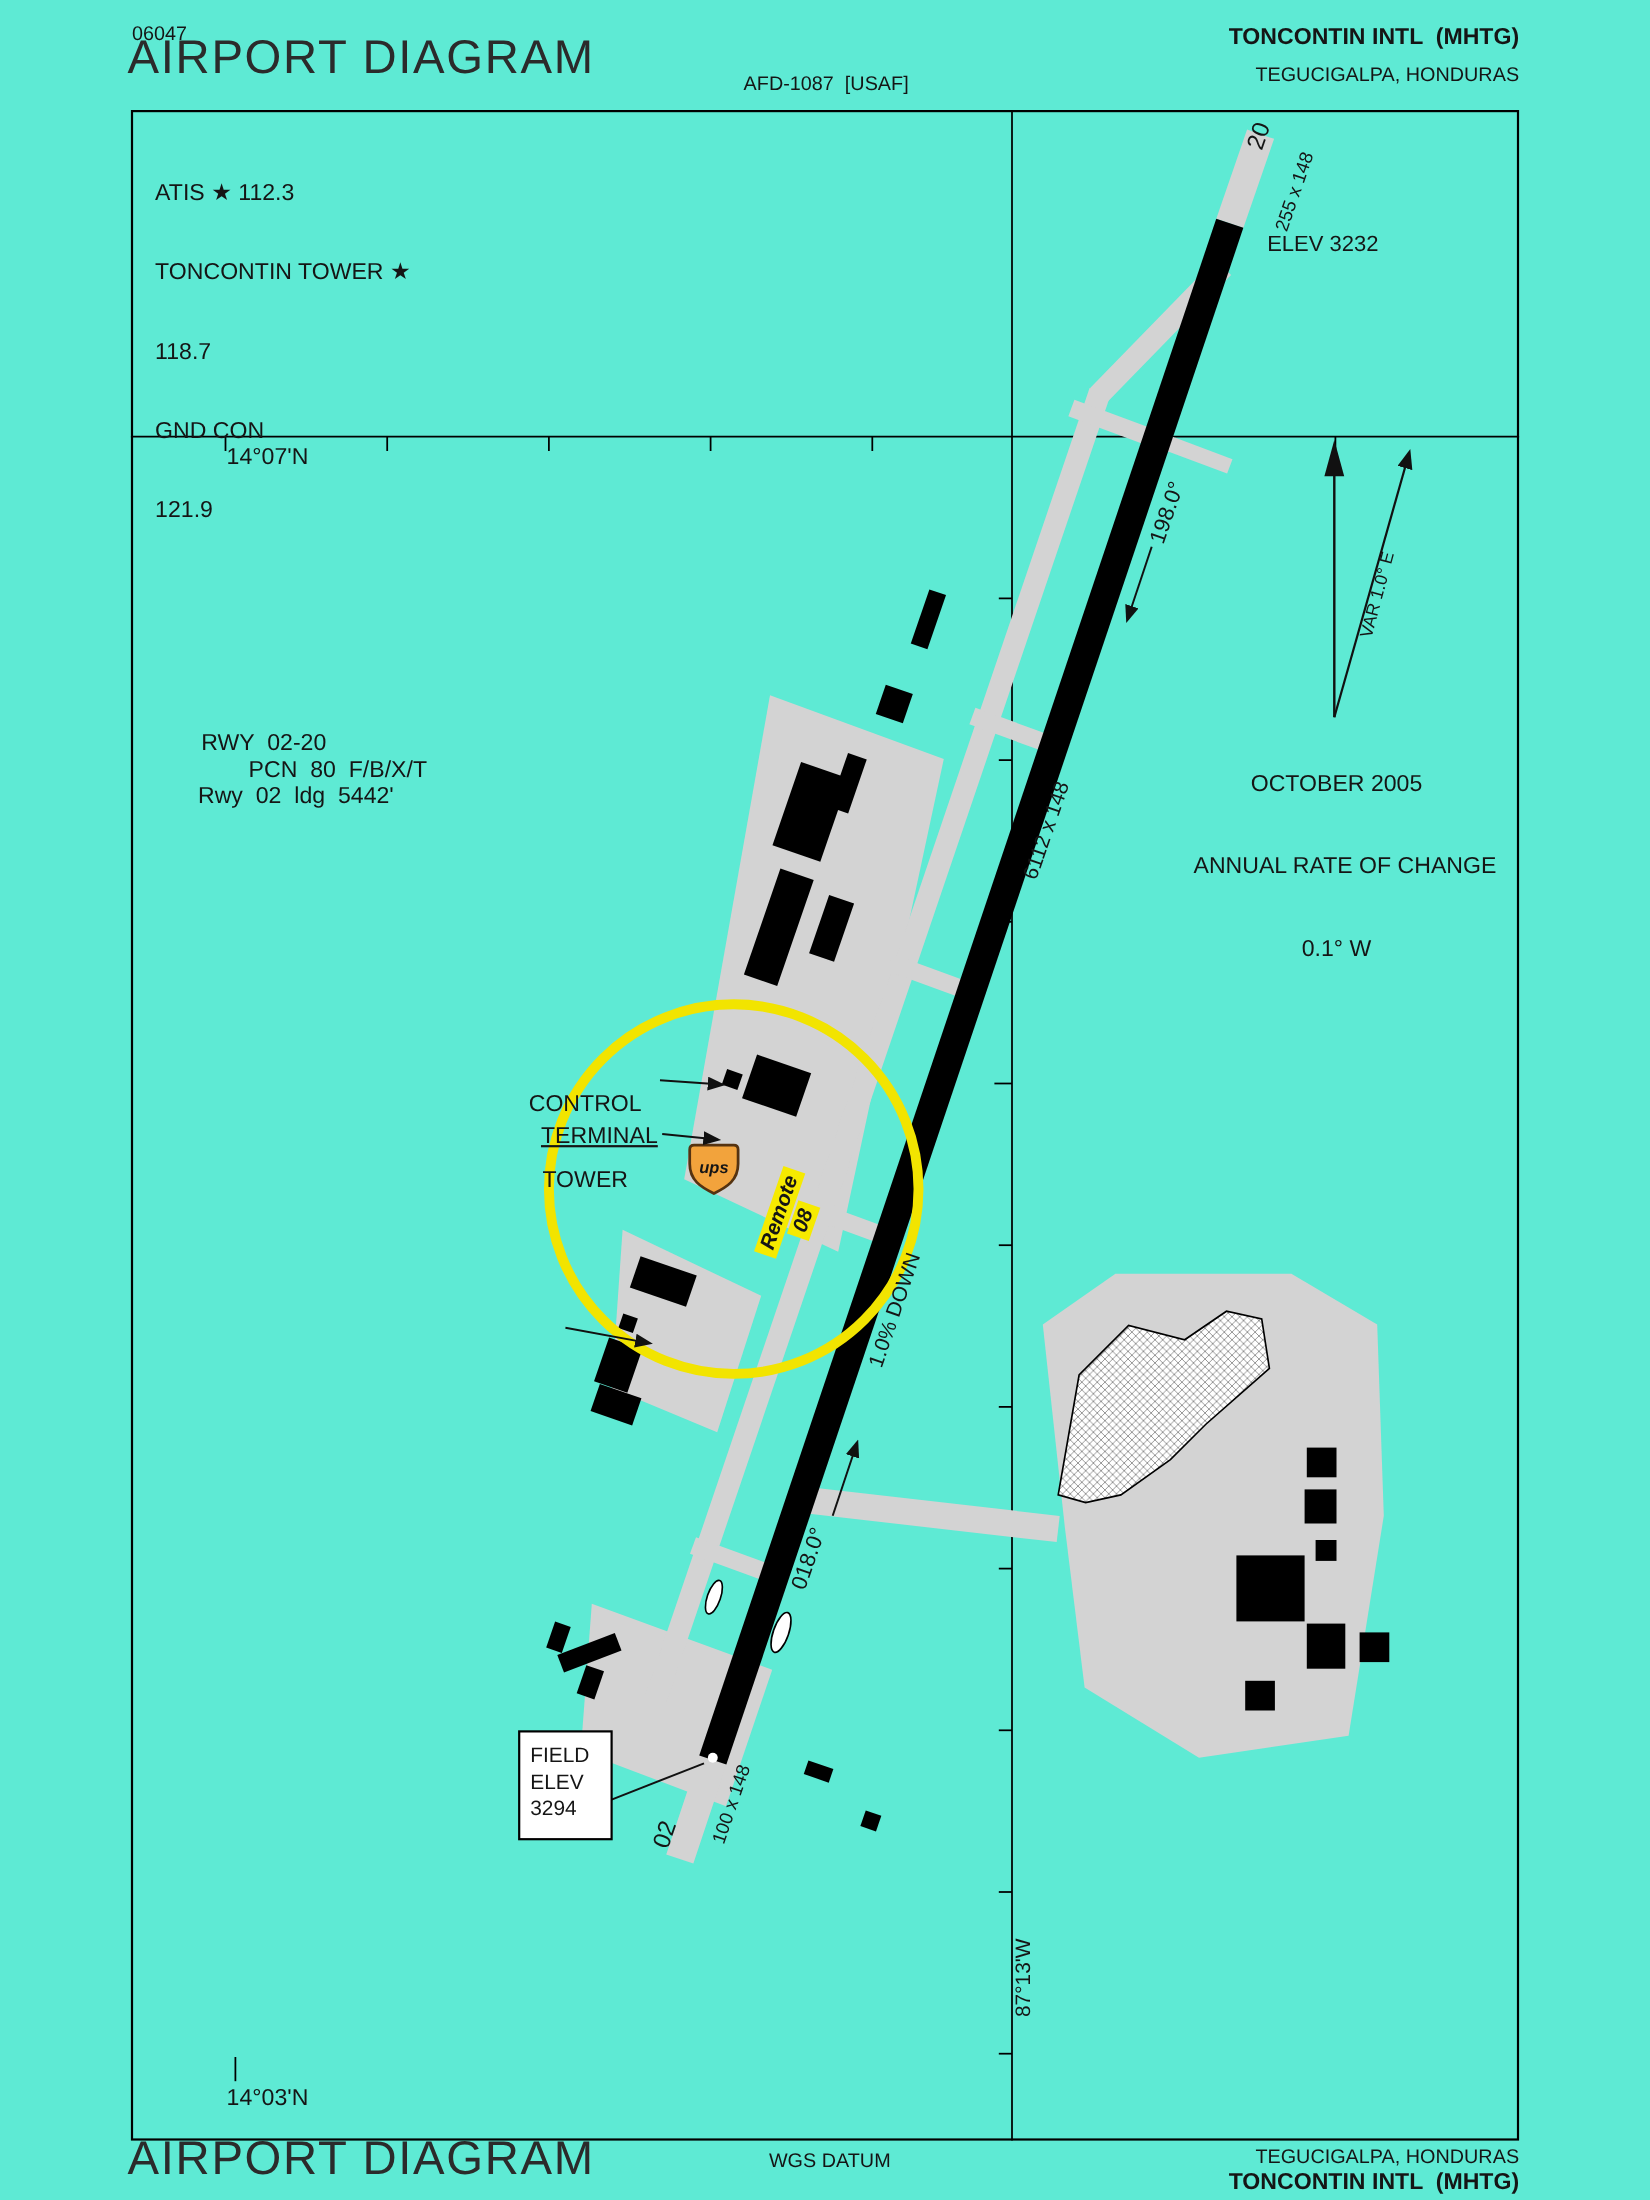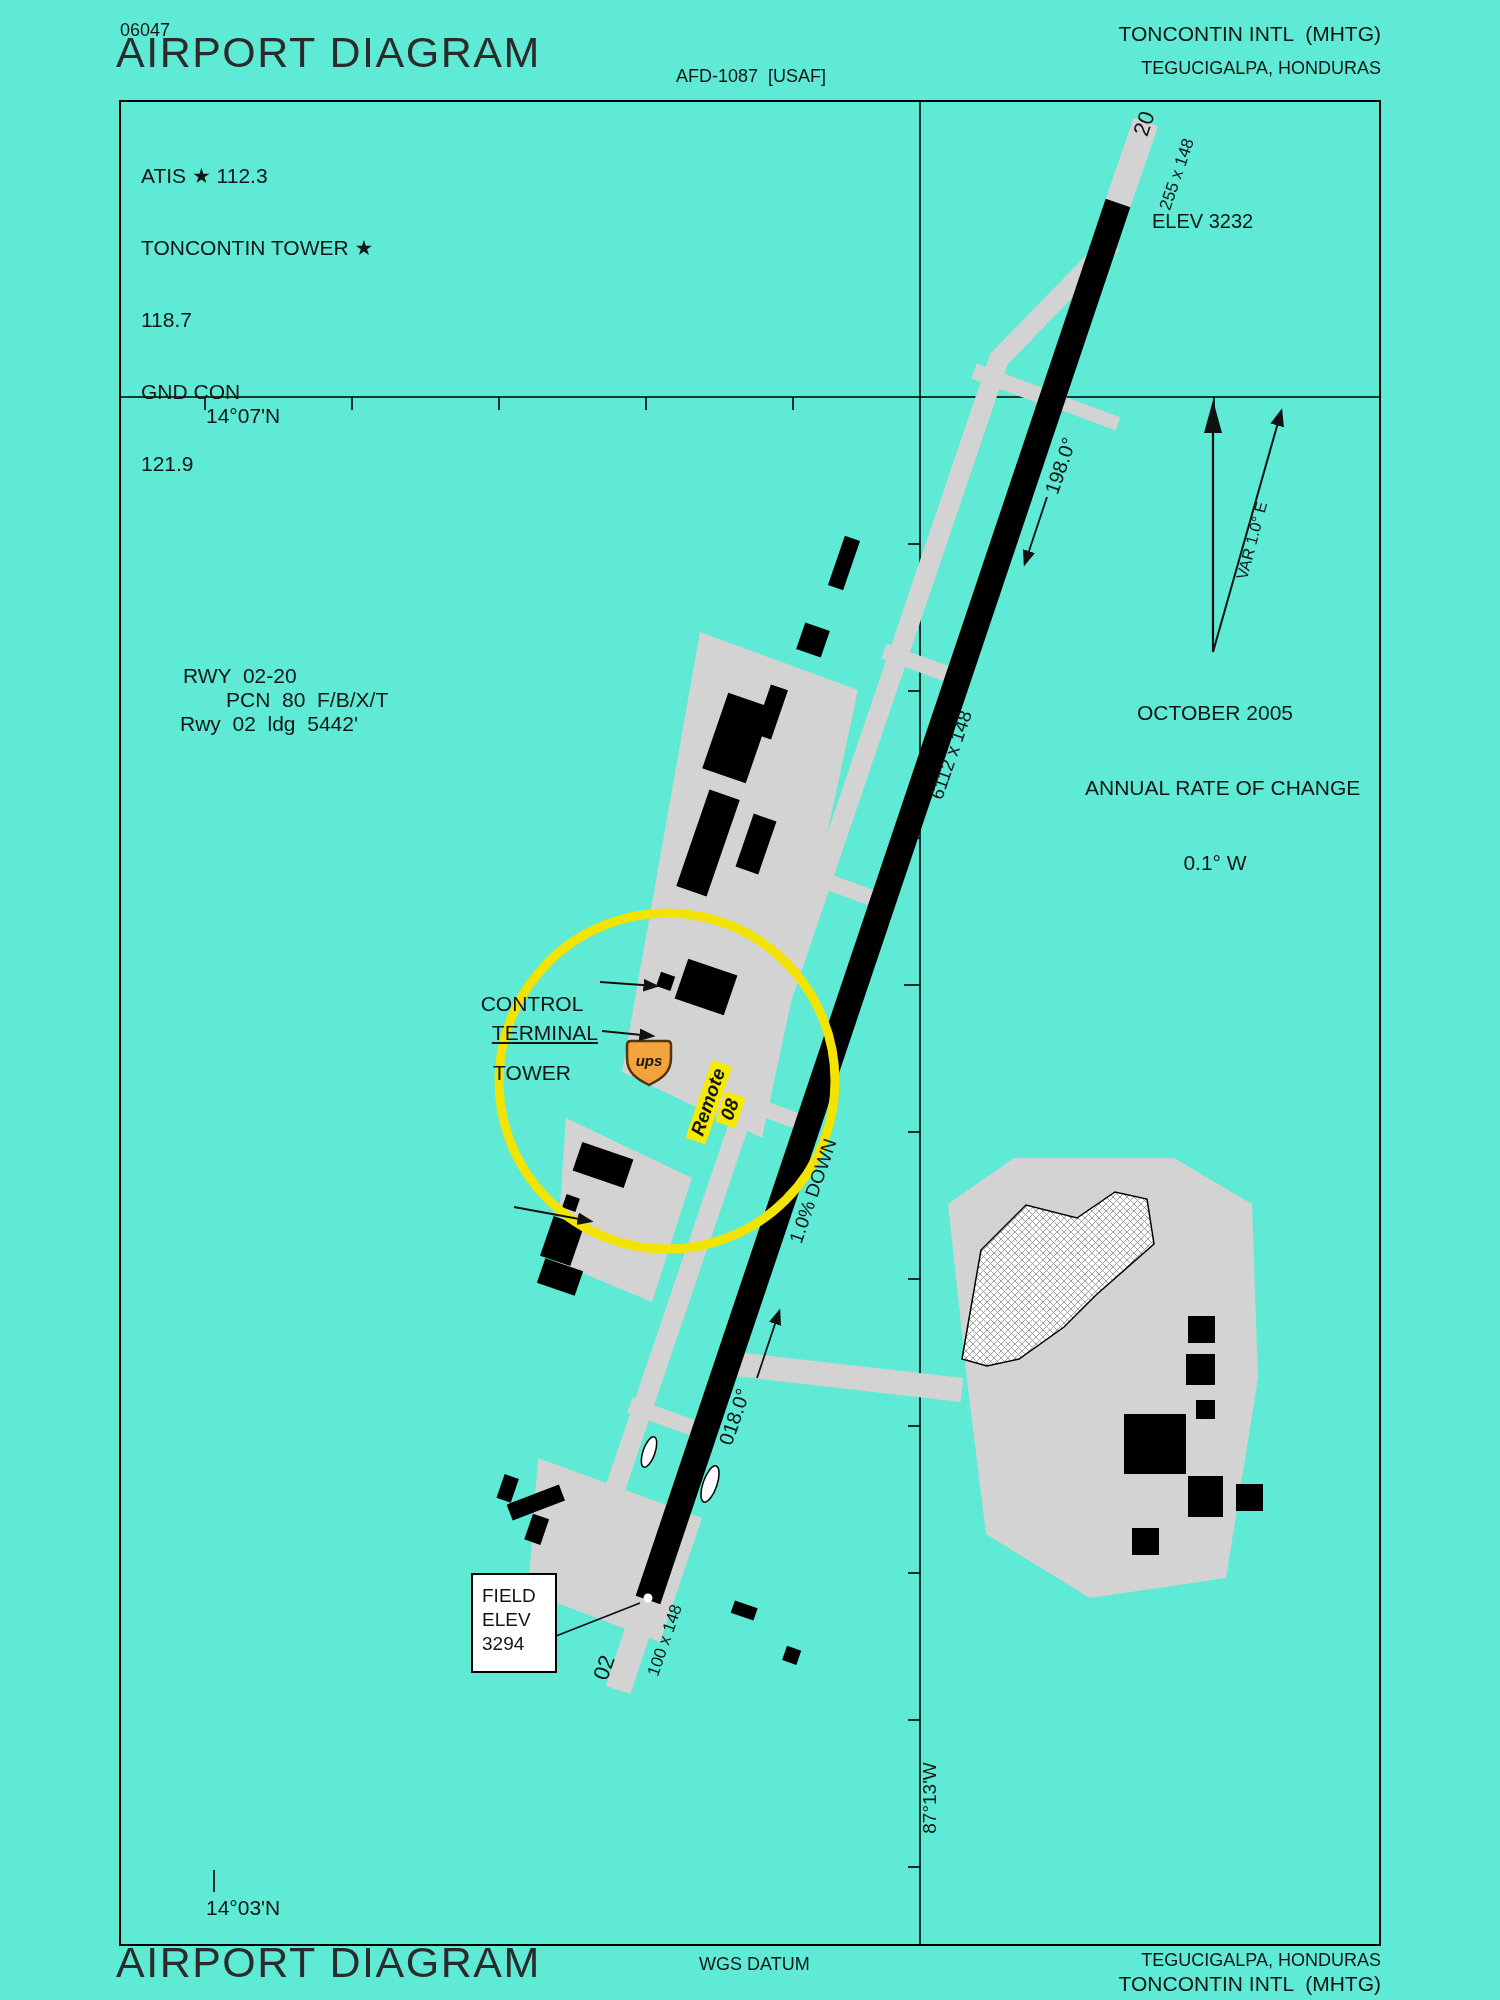--- a/index.html
+++ b/index.html
@@ -1,21 +1,21 @@
 <!DOCTYPE html>
 <html><head>
 <meta charset="utf-8">
 <style>
   html,body{margin:0;padding:0;background:#fff;}
   .page{position:relative;width:1500px;height:2000px;background:#5eead4;
         font-family:"Liberation Sans",sans-serif;color:#111;overflow:hidden;}
   .layer{position:absolute;left:0;top:0;}
   .t{position:absolute;white-space:pre;color:#151515;font-size:21px;line-height:24px;}
   .big{font-size:43px;letter-spacing:1.5px;color:#2b2b2b;font-weight:500;}
-  .bold{font-weight:normal;}
+  .bold{font-weight:bold;}
   .right{text-align:right;}
   .center{text-align:center;}
   .frame{position:absolute;left:119px;top:100px;width:1262px;height:1846px;
          border:2px solid #000;box-sizing:border-box;}
   svg text{font-family:"Liberation Sans",sans-serif;fill:#151515;}
   .grid{stroke:#000;stroke-width:1.6;}
   .tick{stroke:#000;stroke-width:1.6;}
   .pave{stroke:#d3d3d3;}
   .apron{fill:#d3d3d3;}
   .bld{fill:#000;}

